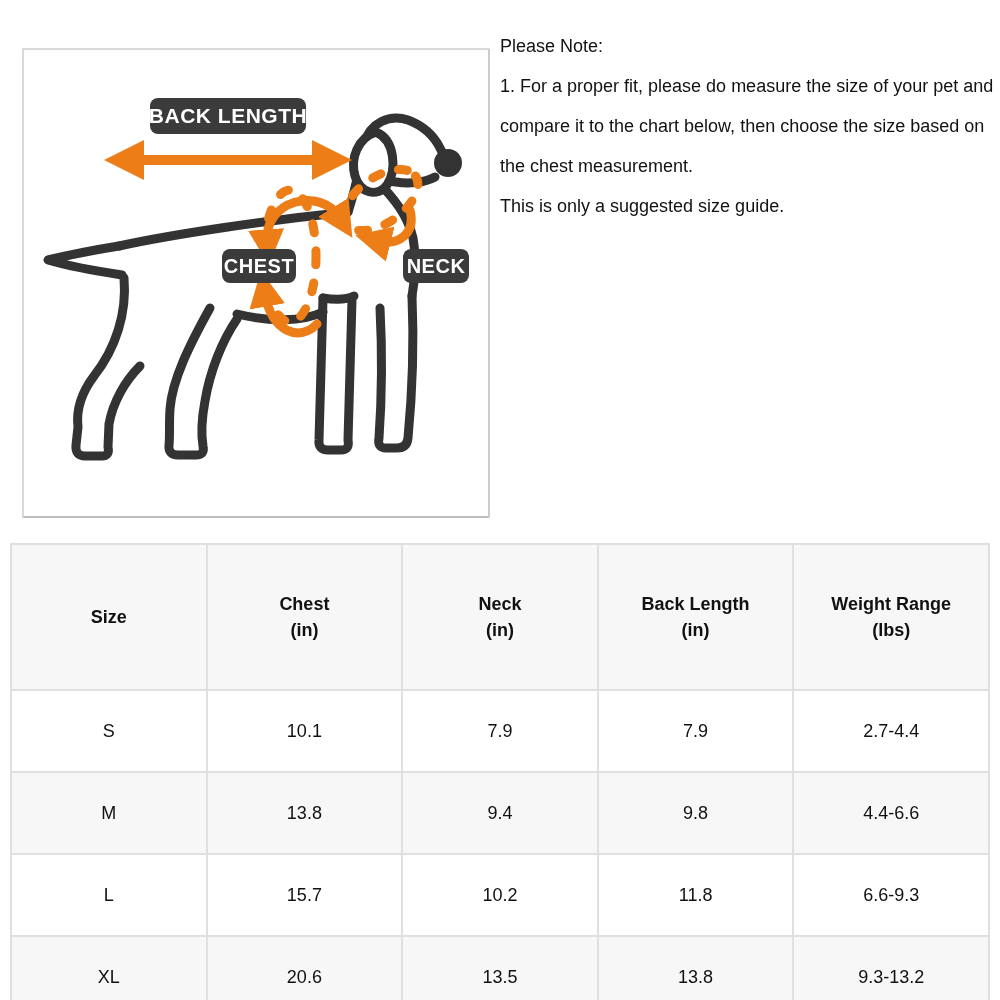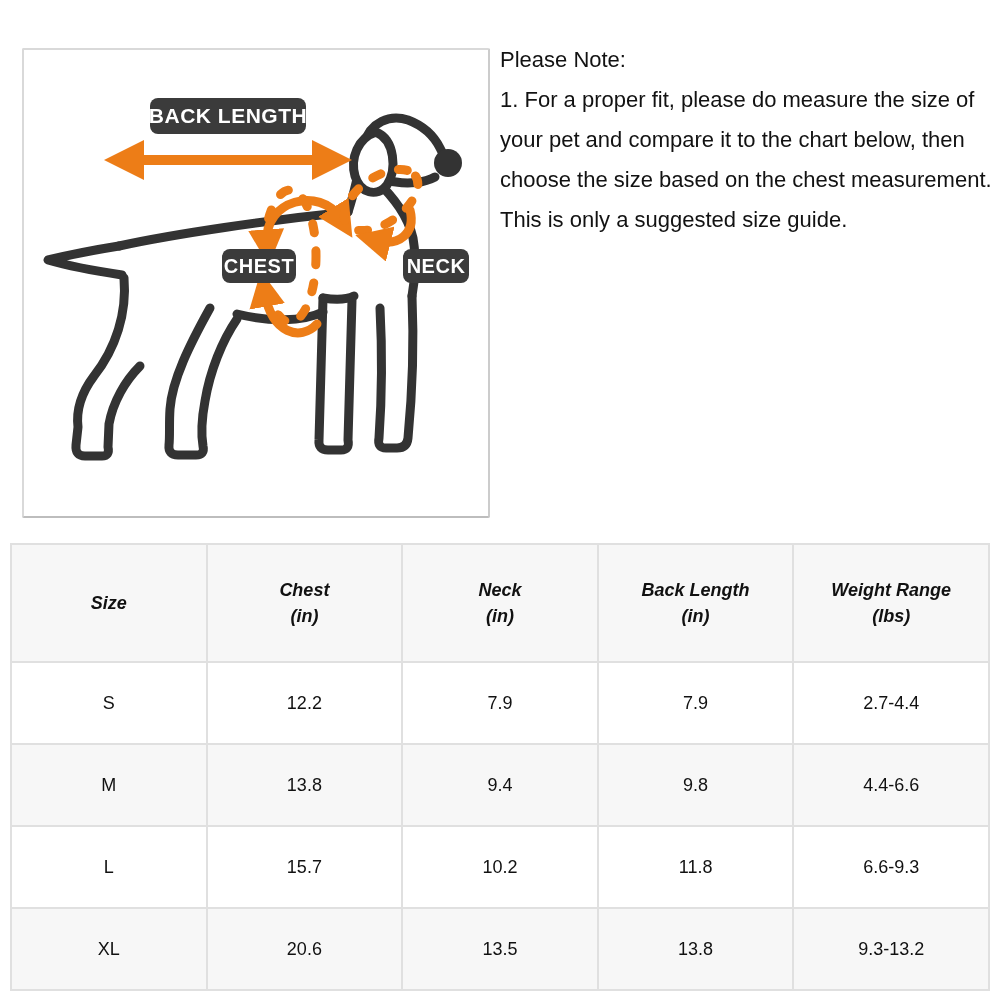--- a/index.html
+++ b/index.html
@@ -17,31 +17,31 @@
   .tag{
     position:absolute;background:#3b3b3b;color:#fff;font-weight:bold;
     display:flex;align-items:center;justify-content:center;
     border-radius:8px;letter-spacing:.5px;white-space:nowrap;
   }
   .tag-backlength{left:126px;top:48px;width:156px;height:36px;font-size:21px;}
   .tag-chest{left:198px;top:199px;width:74px;height:34px;font-size:20px;}
   .tag-neck{left:379px;top:199px;width:66px;height:34px;font-size:20px;}
   
   .notes{
-    position:absolute;left:500px;top:40px;width:494px;
-    font-size:22px;line-height:40px;color:#121212;
+    position:absolute;left:500px;top:26px;width:494px;
+    font-size:18px;line-height:40px;color:#121212;
   }
   .notes p{margin:0;}
   
   table.size-table{
     position:absolute;left:10px;top:543px;width:980px;
     border-collapse:collapse;table-layout:fixed;text-align:center;
   }
   .size-table th,.size-table td{border:2px solid #e0e0e0;padding:0;}
-  .size-table thead tr{height:118px;font-style:italic;}
+  .size-table thead tr{height:146px;}
   .size-table thead th{
     background:#f7f7f7;font-size:18px;font-weight:bold;
     white-space:pre-line;line-height:1.45;color:#111;
   }
   .size-table tbody tr{height:82px;}
   .size-table tbody tr:nth-child(even){background:#f7f7f7;}
   .size-table td{font-size:18px;color:#111;}
 </style>
 </head>
 <body>
@@ -124,21 +124,21 @@
 (in)</th>
         <th>Back Length
 (in)</th>
         <th>Weight Range
 (lbs)</th>
       </tr>
     </thead>
     <tbody>
       <tr>
         <td>S</td>
-        <td>12.2</td>
+        <td>10.1</td>
         <td>7.9</td>
         <td>7.9</td>
         <td>2.7-4.4</td>
       </tr>
       <tr>
         <td>M</td>
         <td>13.8</td>
         <td>9.4</td>
         <td>9.8</td>
         <td>4.4-6.6</td>

